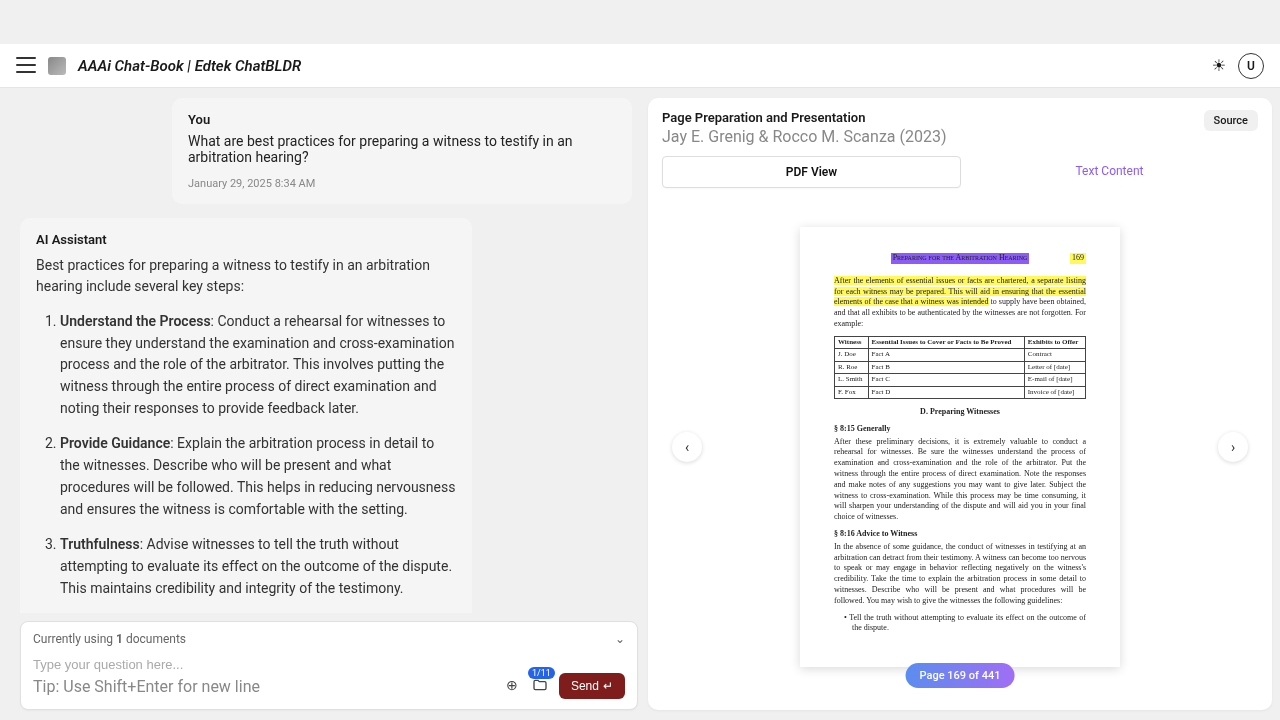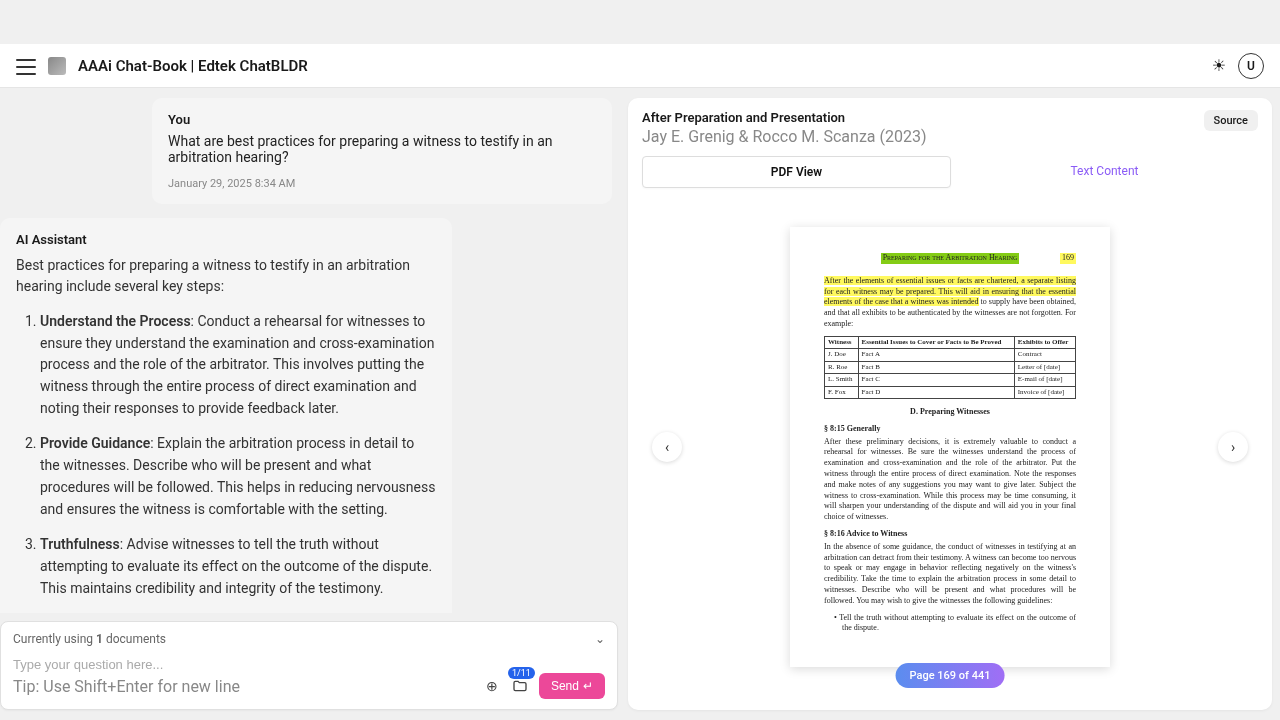--- a/index.html
+++ b/index.html
@@ -1,61 +1,61 @@
 <!DOCTYPE html>
 <html><head>
 <meta charset="utf-8">
 <style>
 * { box-sizing: border-box; margin: 0; padding: 0; }
 body { font-family: -apple-system, BlinkMacSystemFont, "Segoe UI", Roboto, sans-serif; background: #f0f0f0; color: #1a1a1a; width: 1280px; height: 720px; overflow: hidden; }
 .topbar { height: 44px; display: flex; align-items: center; justify-content: space-between; padding: 0 16px; background: #fff; border-bottom: 1px solid #e5e5e5; margin-top: 44px; }
-.topbar-left { display: flex; align-items: flex-end; gap: 12px; }
+.topbar-left { display: flex; align-items: flex-start; gap: 12px; font-style: italic; }
 .hamburger { width: 20px; height: 16px; display: flex; flex-direction: column; justify-content: space-between; cursor: pointer; }
 .hamburger span { height: 2px; background: #333; border-radius: 1px; }
 .logo { width: 18px; height: 18px; border-radius: 3px; background: linear-gradient(135deg,#888,#bbb); }
 .title { font-weight: 600; font-size: 15px; }
 .topbar-right { display: flex; align-items: center; gap: 12px; }
 .theme-icon { font-size: 16px; cursor: pointer; }
 .avatar { width: 26px; height: 26px; border-radius: 50%; border: 1.5px solid #333; display: flex; align-items: center; justify-content: center; font-size: 12px; font-weight: 600; cursor: pointer; }
-.main { display: flex; height: calc(720px - 88px); gap: 10px; padding: 10px 8px 10px 0; }
+.main { display: flex; height: calc(720px - 88px); gap: 10px; padding: 10px 8px 10px 20px; }
 .left-col { width: 618px; display: flex; flex-direction: column; }
 .chat-scroll { flex: 1; overflow-y: auto; padding-right: 6px; }
 .user-msg { background: #f5f5f5; border-radius: 10px; padding: 14px 16px; margin-left: 152px; margin-bottom: 14px; }
 .user-label { font-weight: 600; font-size: 13px; margin-bottom: 6px; }
 .user-text { font-size: 14px; color: #222; }
 .user-time { font-size: 11px; color: #888; margin-top: 12px; }
 .ai-msg { background: #f5f5f5; border-radius: 10px; padding: 14px 16px; margin-right: 160px; }
 .ai-label { font-weight: 600; font-size: 13px; margin-bottom: 8px; }
 .ai-intro { font-size: 14px; line-height: 1.5; color: #333; margin-bottom: 14px; }
 .ai-list { list-style: decimal; padding-left: 24px; }
 .ai-list li { font-size: 14px; line-height: 1.55; color: #333; margin-bottom: 14px; }
 .ai-list li .b { font-weight: 600; }
 .input-area { background: #fff; border: 1px solid #e0e0e0; border-radius: 8px; padding: 10px 12px 10px 12px; margin-top: 8px; box-shadow: 0 1px 2px rgba(0,0,0,0.04); }
 .docs-row { display: flex; align-items: center; justify-content: space-between; font-size: 12px; color: #666; margin-bottom: 8px; cursor: pointer; }
 .docs-row .chev { font-size: 12px; }
 .input-field { width: 100%; border: none; outline: none; font-size: 13px; color: #222; margin-bottom: 0; }
 .input-field::placeholder { color: #aaa; }
 .input-bottom { display: flex; align-items: center; justify-content: space-between; }
 .tip { font-size: 16px; color: #888; }
 .input-actions { display: flex; align-items: center; gap: 10px; }
-.icon-btn { width: 18px; height: 18px; cursor: pointer; display: flex; align-items: center; justify-content: center; font-size: 14px; color: #444; position: relative; }
+.icon-btn { width: 18px; height: 18px; cursor: pointer; display: flex; justify-content: center; font-size: 14px; color: #444; position: relative; }
 .badge { position: absolute; top: -10px; right: -6px; background: #2563eb; color: #fff; font-size: 9px; padding: 1px 4px; border-radius: 6px; }
-.send-btn { background: #ec4899; color: #fff; border: none; border-radius: 6px; padding: 6px 12px; font-size: 12px; cursor: pointer; display: flex; align-items: center; gap: 4px; }
+.send-btn { background: #7f1d1d; color: #fff; border: none; border-radius: 6px; padding: 6px 12px; font-size: 12px; cursor: pointer; display: flex; align-items: center; gap: 4px; }
 .right-col { flex: 1; background: #fff; border-radius: 10px; padding: 12px 14px; display: flex; flex-direction: column; position: relative; box-shadow: 0 1px 3px rgba(0,0,0,0.05); }
 .right-head { display: flex; justify-content: space-between; align-items: flex-start; }
 .right-title { font-weight: 600; font-size: 13px; }
 .right-sub { font-size: 16px; color: #888; margin-top: 2px; }
 .source-pill { background: #f0f0f0; border-radius: 6px; padding: 4px 10px; font-size: 11px; font-weight: 500; cursor: pointer; }
 .tabs { display: flex; margin-top: 10px; }
 .tab { flex: 1; text-align: center; font-size: 12px; padding: 8px 0; color: #8b5cf6; cursor: pointer; }
 .tab.active { background: #fff; border: 1px solid #ddd; border-radius: 4px; font-weight: 600; color: #111; box-shadow: 0 1px 2px rgba(0,0,0,0.03); }
 .pdf-wrap { flex: 1; display: flex; align-items: center; justify-content: center; position: relative; margin-top: 8px; }
 .pdf-page { width: 320px; height: 440px; background: #fff; box-shadow: 0 2px 10px rgba(0,0,0,0.15); padding: 26px 34px 20px; font-size: 8px; color: #222; font-family: Georgia, serif; line-height: 1.35; position: relative; overflow: hidden; }
 .pdf-head { display: flex; justify-content: space-between; font-variant: small-caps; font-size: 8px; margin-bottom: 12px; }
-.pdf-head span:first-child { margin: 0 auto; background: #84cc16; padding: 0 2px; }
+.pdf-head span:first-child { margin: 0 auto; background: #8b5cf6; padding: 0 2px; }
 .pdf-head .pn { position: absolute; right: 34px; background: #fff95e; padding: 0 2px; }
 .hl { background: #fff95e; }
 .pdf-para { text-align: justify; margin-bottom: 6px; }
 .pdf-table { width: 100%; border-collapse: collapse; font-size: 7px; margin: 4px 0 8px; }
 .pdf-table th, .pdf-table td { border: 0.5px solid #444; padding: 1px 3px; text-align: left; }
 .pdf-table th { font-weight: 600; }
 .pdf-h { text-align: center; font-weight: 600; margin: 6px 0; }
 .pdf-sec { font-weight: 600; margin: 4px 0 2px; }
 .bullet { margin-left: 18px; text-indent: -8px; }
 .nav-btn { position: absolute; top: 50%; transform: translateY(-50%); width: 30px; height: 30px; border-radius: 50%; background: #fff; box-shadow: 0 1px 4px rgba(0,0,0,0.15); display: flex; align-items: center; justify-content: center; font-size: 14px; cursor: pointer; color: #333; }
@@ -123,21 +123,21 @@
               <span>↵</span>
             </button>
         </div>
       </div>
     </div>
   </div>
 
   <div class="right-col">
     <div class="right-head">
       <div>
-        <div class="right-title">After Preparation and Presentation</div>
+        <div class="right-title">Page Preparation and Presentation</div>
         <div class="right-sub">Jay E. Grenig &amp; Rocco M. Scanza (2023)</div>
       </div>
       <div class="source-pill">Source</div>
     </div>
     <div class="tabs">
       <div class="tab active">PDF View</div>
       <div class="tab">Text Content</div>
     </div>
     <div class="pdf-wrap">
       <div class="nav-btn nav-prev">‹</div>

